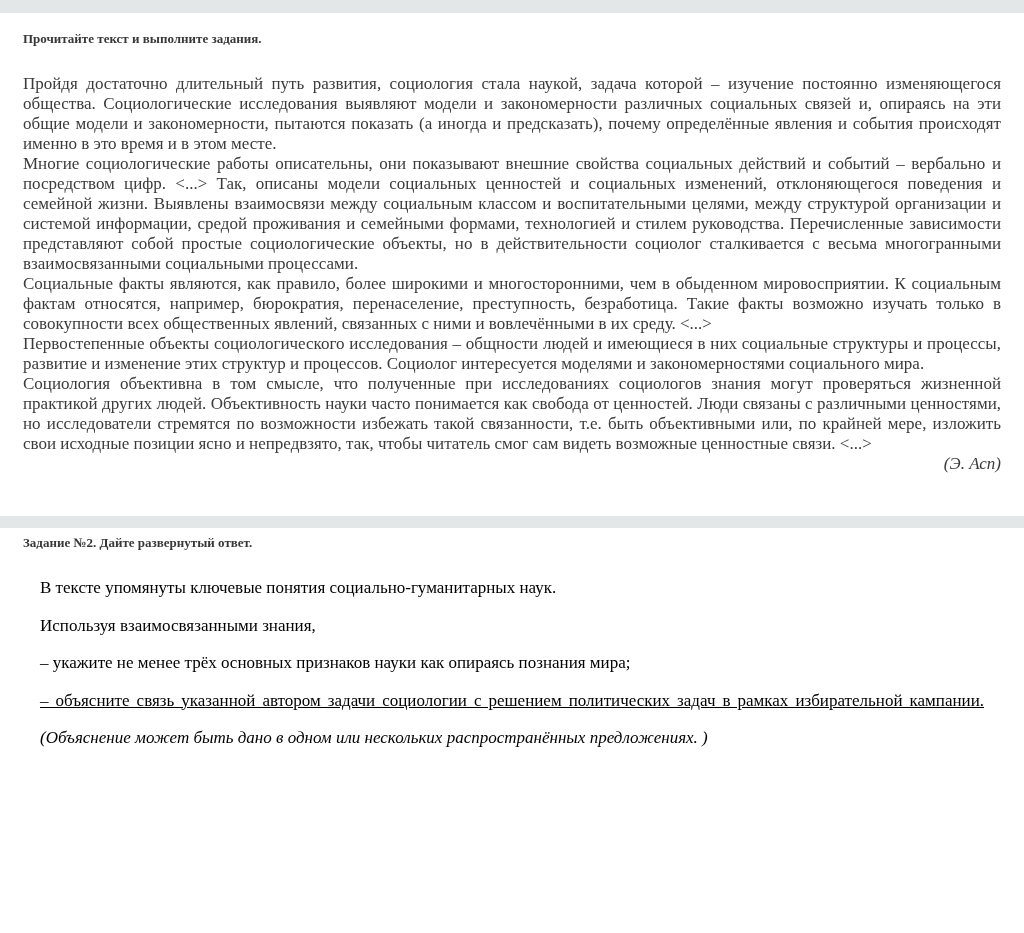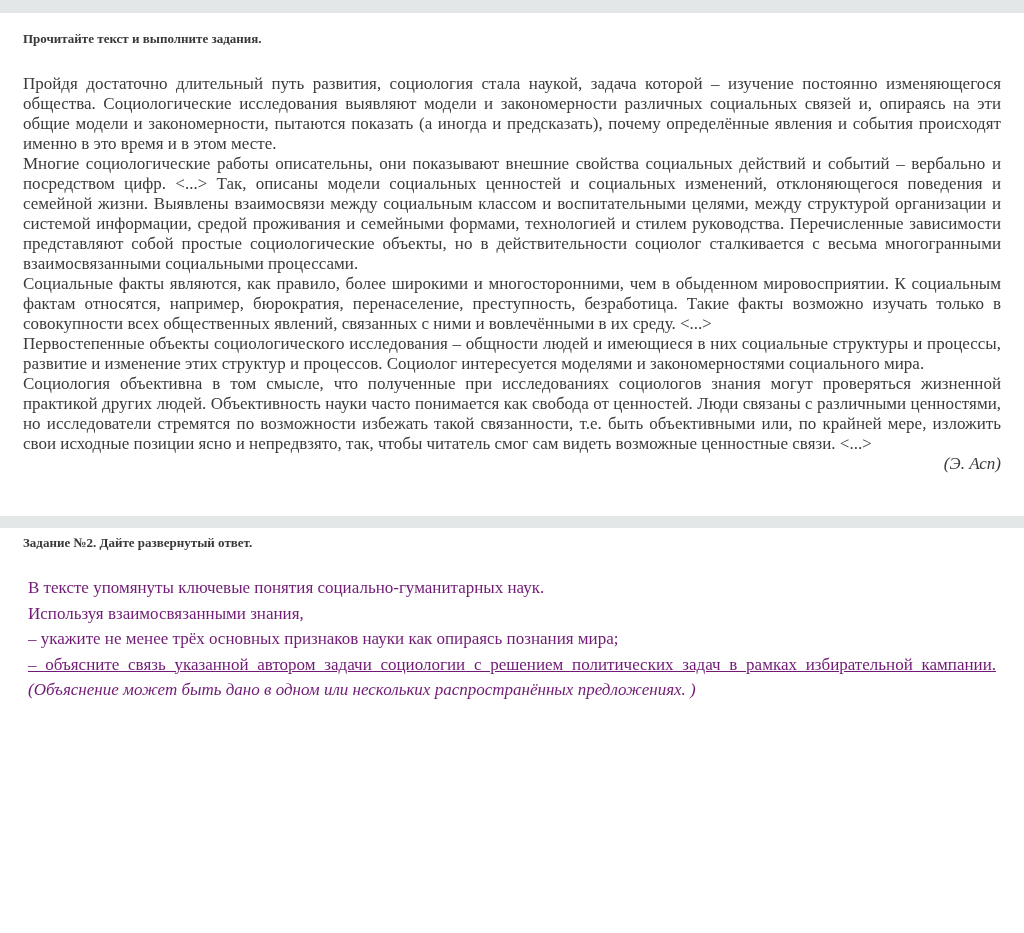--- a/index.html
+++ b/index.html
@@ -37,24 +37,24 @@
     line-height: 20px;
     text-align: justify;
     color: #3b3b3b;
   }
   .reading-text p.attribution {
     text-align: right;
     font-style: italic;
   }
   .task-section { padding-top: 4px; }
   .task-body p {
-    margin: 5px;
+    margin: 17px;
     font-size: 17px;
     line-height: 20.5px;
-    color: #701a75;
+    color: #000000;
   }
   .task-body p.line-justify {
     text-align: justify;
     text-align-last: justify;
     text-decoration: underline;
   }
   .task-body p.note {
     font-style: italic;
   }
 </style>

